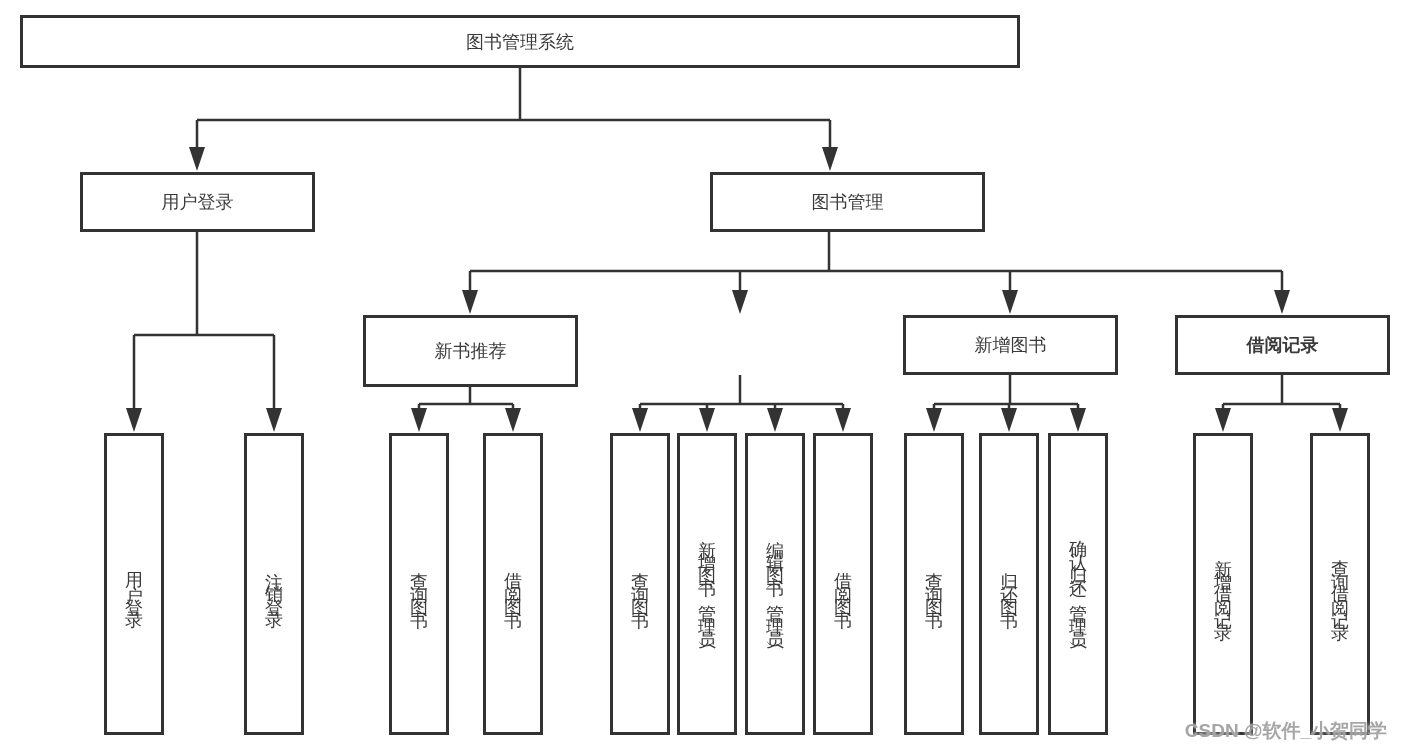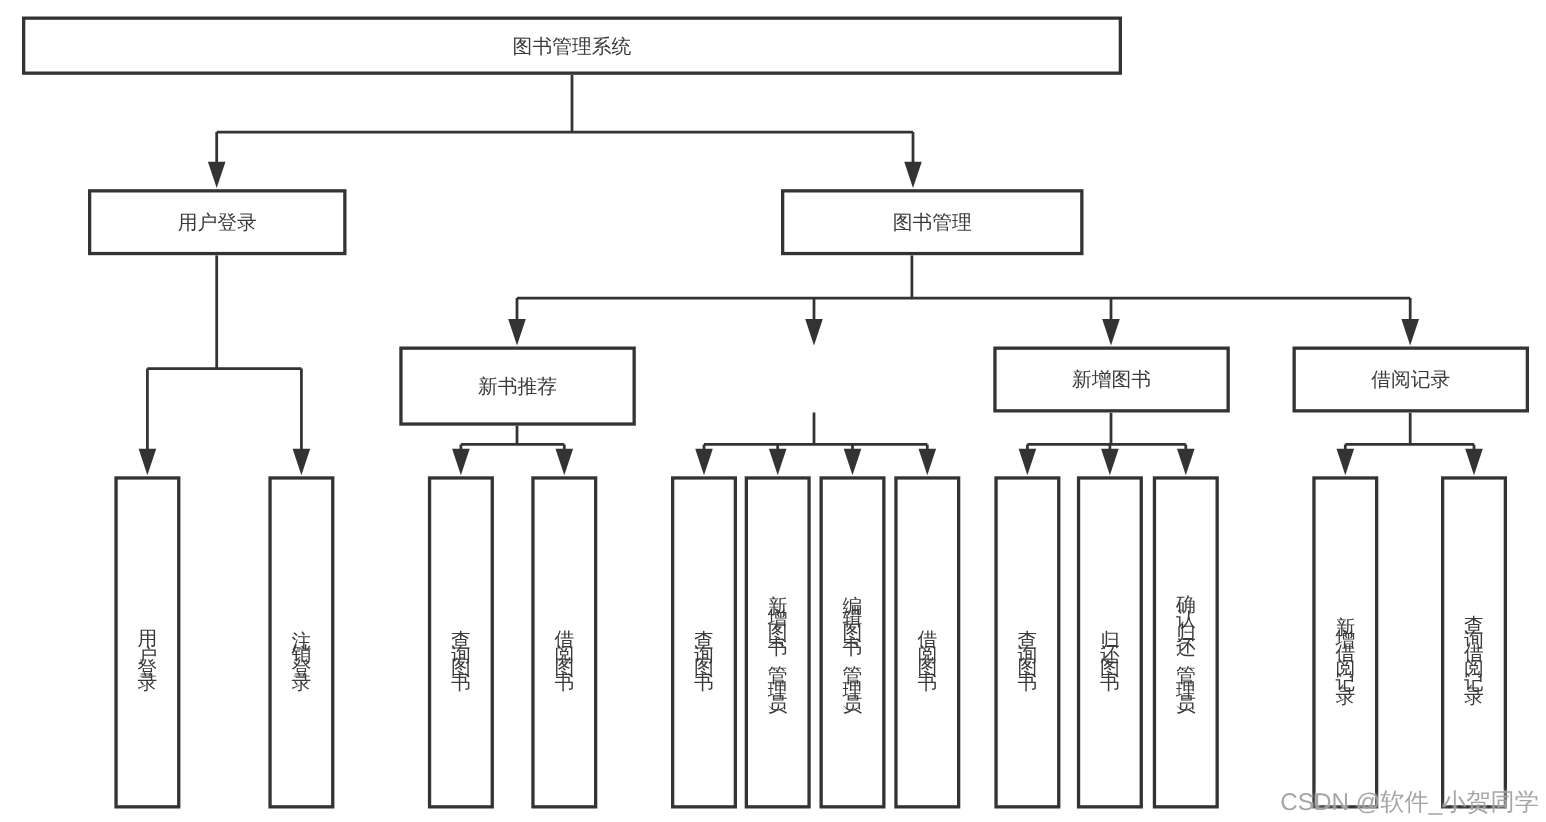--- a/index.html
+++ b/index.html
@@ -40,27 +40,28 @@
     white-space: nowrap;
   }
   .node.vert span {
     writing-mode: vertical-rl;
     letter-spacing: 13px;
     white-space: normal;
     line-height: 1;
   }
   .watermark {
     position: absolute;
-    right: 6px;
+    right: 18px;
     bottom: 3px;
     z-index: 5;
-    font-size: 22px;
+    font-size: 19px;
     color: rgba(158,158,158,0.92);
     text-shadow: 0 0 3px #ffffff;
     white-space: nowrap;
+    font-weight: bold;
   }
 </style>
 </head>
 <body>
 
 <div class="canvas">
 
   <svg class="connectors" viewBox="0 0 1405 747" xmlns="http://www.w3.org/2000/svg">
     <g stroke="#333333" stroke-width="2.5" fill="none">
 
@@ -111,21 +112,21 @@
   <div class="node" style="left:710px; top:172px; width:275px; height:60px;">
     <span>图书管理</span>
   </div>
 
   <div class="node" style="left:363px; top:315px; width:215px; height:72px;">
     <span>新书推荐</span>
   </div>
   <div class="node" style="left:903px; top:315px; width:215px; height:60px;">
     <span>新增图书</span>
   </div>
-  <div class="node" style="left:1175px; top:315px; width:215px; height:60px;">
+  <div class="node" style="left:1175px; top:315px; width:215px; height:60px;font-weight:bold;">
     <span>借阅记录</span>
   </div>
 
   <div class="node vert" style="left:104px; top:433px; width:60px; height:302px;">
     <span>用户登录</span>
   </div>
   <div class="node vert" style="left:244px; top:433px; width:60px; height:302px;">
     <span>注销登录</span>
   </div>
   <div class="node vert" style="left:389px; top:433px; width:60px; height:302px;">

